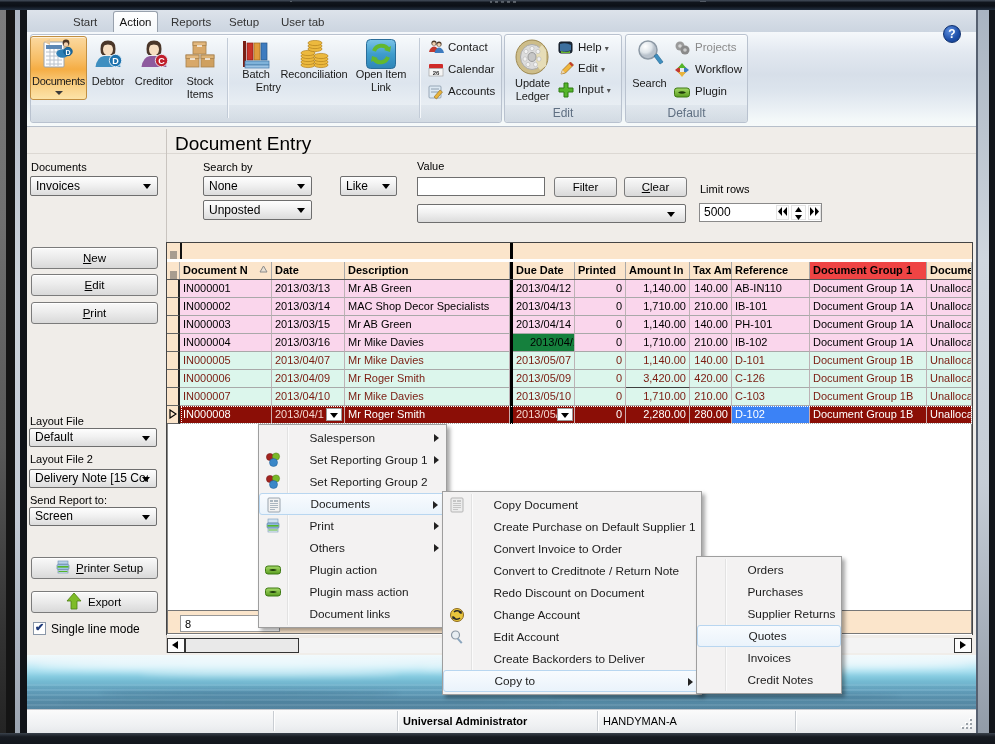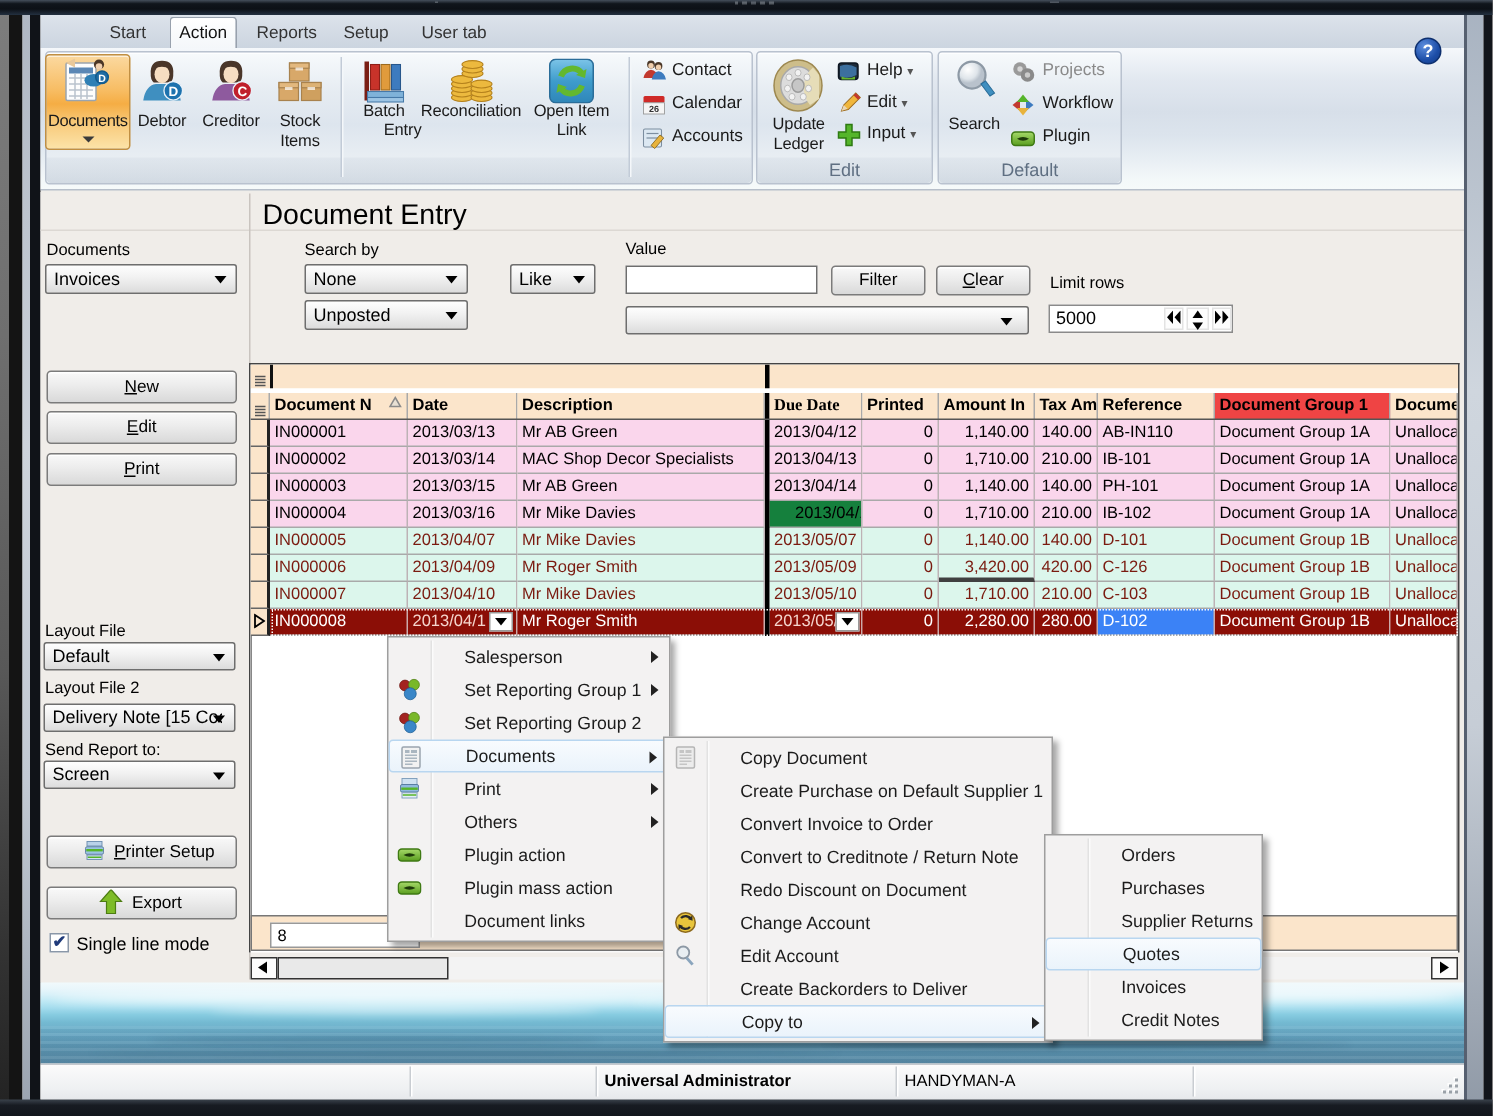--- a/index.html
+++ b/index.html
@@ -306,21 +306,21 @@
     <div class="ab" style="left:13px;top:0;width:2px;height:16px;background:#111;"></div>
     <div class="ab" style="left:343px;top:0;width:3px;height:16px;background:#000;z-index:2;"></div>
     <div class="ab" style="left:0;top:16px;width:805px;height:3px;background:#fff;z-index:2;"></div>
     <div class="cell" style="left:0px;top:19px;width:13px;height:18px;background:#fbe5cb;border-right:1px solid #a9a9a9;font-weight:bold;padding-left:3px;color:#000;z-index:3;font-size:11px;line-height:17px;"></div>
     <div class="cell" style="left:13px;top:19px;width:92px;height:18px;background:#fbe5cb;border-right:1px solid #a9a9a9;font-weight:bold;padding-left:3px;color:#000;z-index:3;font-size:11px;line-height:17px;">Document N <svg width="9" height="8" style="vertical-align:1px;margin-left:8px;">
         <path d="M4.5 1 L8 7 L1 7 Z" fill="#e8e0d4" stroke="#8a8a8a"></path>
       </svg></div>
     <div class="cell" style="left:105px;top:19px;width:73px;height:18px;background:#fbe5cb;border-right:1px solid #a9a9a9;font-weight:bold;padding-left:3px;color:#000;z-index:3;font-size:11px;line-height:17px;">Date</div>
     <div class="cell" style="left:178px;top:19px;width:165px;height:18px;background:#fbe5cb;border-right:1px solid #a9a9a9;font-weight:bold;padding-left:3px;color:#000;z-index:3;font-size:11px;line-height:17px;">Description</div>
     <div class="cell" style="left:343px;top:19px;width:3px;height:18px;background:#000;border-right:1px solid #a9a9a9;padding-left:3px;color:#000;z-index:3;font-size:11px;"></div>
-    <div class="cell" style="left:346px;top:19px;width:62px;height:18px;background:#fbe5cb;border-right:1px solid #a9a9a9;font-weight:bold;padding-left:3px;color:#000;z-index:3;font-size:11px;line-height:17px;font-family:Liberation Serif, serif;">Due Date</div>
+    <div class="cell" style="left:346px;top:19px;width:62px;height:18px;background:#fbe5cb;border-right:1px solid #a9a9a9;font-weight:bold;padding-left:3px;color:#000;z-index:3;font-size:11px;line-height:17px;">Due Date</div>
     <div class="cell" style="left:408px;top:19px;width:51px;height:18px;background:#fbe5cb;border-right:1px solid #a9a9a9;font-weight:bold;padding-left:3px;color:#000;z-index:3;font-size:11px;line-height:17px;">Printed</div>
     <div class="cell" style="left:459px;top:19px;width:64px;height:18px;background:#fbe5cb;border-right:1px solid #a9a9a9;font-weight:bold;padding-left:3px;color:#000;z-index:3;font-size:11px;line-height:17px;">Amount In</div>
     <div class="cell" style="left:523px;top:19px;width:42px;height:18px;background:#fbe5cb;border-right:1px solid #a9a9a9;font-weight:bold;padding-left:3px;color:#000;z-index:3;font-size:11px;line-height:17px;">Tax Amo</div>
     <div class="cell" style="left:565px;top:19px;width:78px;height:18px;background:#fbe5cb;border-right:1px solid #a9a9a9;font-weight:bold;padding-left:3px;color:#000;z-index:3;font-size:11px;line-height:17px;">Reference</div>
     <div class="cell" style="left:643px;top:19px;width:117px;height:18px;background:#ef4444;border-right:1px solid #a9a9a9;font-weight:bold;padding-left:3px;color:#000;z-index:3;font-size:11px;line-height:17px;">Document Group 1</div>
     <div class="cell" style="left:760px;top:19px;width:45px;height:18px;background:#fbe5cb;border-right:1px solid #a9a9a9;font-weight:bold;padding-left:3px;color:#000;z-index:3;font-size:11px;line-height:17px;">Docume</div>
     <div class="ab" style="left:0;top:36px;width:805px;height:1px;background:#555;z-index:4;"></div>
     <div class="ab" style="left:2px;top:2px;z-index:5;"><svg width="9" height="9">
         <g stroke="#555" stroke-width="1">
           <line x1="1" y1="2" x2="8" y2="2"></line>
@@ -397,21 +397,21 @@
     <div class="cell" style="left:565px;top:109px;width:78px;height:18px;background:#dcf6ec;color:#7a1b10;border-right:1px solid #bdb2b5;border-bottom:1px solid #a9a9a9;padding-left:3px;line-height:16px;z-index:1;position:absolute;">D-101</div>
     <div class="cell" style="left:643px;top:109px;width:117px;height:18px;background:#dcf6ec;color:#7a1b10;border-right:1px solid #bdb2b5;border-bottom:1px solid #a9a9a9;padding-left:3px;line-height:16px;z-index:1;position:absolute;">Document Group 1B</div>
     <div class="cell" style="left:760px;top:109px;width:45px;height:18px;background:#dcf6ec;color:#7a1b10;border-right:1px solid #bdb2b5;border-bottom:1px solid #a9a9a9;padding-left:3px;line-height:16px;z-index:1;position:absolute;">Unallocat</div>
     <div class="cell" style="left:0;top:127px;width:13px;height:18px;background:#fbe5cb;border-right:2px solid #222;border-bottom:1px solid #666;text-align:center;z-index:2;"></div>
     <div class="cell" style="left:13px;top:127px;width:92px;height:18px;background:#dcf6ec;color:#7a1b10;border-right:1px solid #bdb2b5;border-bottom:1px solid #a9a9a9;padding-left:3px;line-height:16px;z-index:1;position:absolute;">IN000006</div>
     <div class="cell" style="left:105px;top:127px;width:73px;height:18px;background:#dcf6ec;color:#7a1b10;border-right:1px solid #bdb2b5;border-bottom:1px solid #a9a9a9;padding-left:3px;line-height:16px;z-index:1;position:absolute;">2013/04/09</div>
     <div class="cell" style="left:178px;top:127px;width:165px;height:18px;background:#dcf6ec;color:#7a1b10;border-right:1px solid #bdb2b5;border-bottom:1px solid #a9a9a9;padding-left:3px;line-height:16px;z-index:1;position:absolute;">Mr Roger Smith</div>
     <div class="cell" style="left:343px;top:127px;width:3px;height:18px;background:#000;z-index:3;"></div>
     <div class="cell" style="left:346px;top:127px;width:62px;height:18px;background:#dcf6ec;color:#7a1b10;border-right:1px solid #bdb2b5;border-bottom:1px solid #a9a9a9;padding-left:3px;line-height:16px;z-index:1;position:absolute;">2013/05/09</div>
     <div class="cell" style="left:408px;top:127px;width:51px;height:18px;background:#dcf6ec;color:#7a1b10;border-right:1px solid #bdb2b5;border-bottom:1px solid #a9a9a9;text-align:right;padding-right:3px;line-height:16px;z-index:1;position:absolute;">0</div>
-    <div class="cell" style="left:459px;top:127px;width:64px;height:18px;background:#dcf6ec;color:#7a1b10;border-right:1px solid #bdb2b5;border-bottom:3px solid #404040;text-align:right;padding-right:3px;line-height:16px;z-index:1;position:absolute;">3,420.00</div>
+    <div class="cell" style="left:459px;top:127px;width:64px;height:18px;background:#dcf6ec;color:#7a1b10;border-right:1px solid #bdb2b5;border-bottom:1px solid #404040;text-align:right;padding-right:3px;line-height:16px;z-index:1;position:absolute;">3,420.00</div>
     <div class="cell" style="left:523px;top:127px;width:42px;height:18px;background:#dcf6ec;color:#7a1b10;border-right:1px solid #bdb2b5;border-bottom:1px solid #a9a9a9;text-align:right;padding-right:3px;line-height:16px;z-index:1;position:absolute;">420.00</div>
     <div class="cell" style="left:565px;top:127px;width:78px;height:18px;background:#dcf6ec;color:#7a1b10;border-right:1px solid #bdb2b5;border-bottom:1px solid #a9a9a9;padding-left:3px;line-height:16px;z-index:1;position:absolute;">C-126</div>
     <div class="cell" style="left:643px;top:127px;width:117px;height:18px;background:#dcf6ec;color:#7a1b10;border-right:1px solid #bdb2b5;border-bottom:1px solid #a9a9a9;padding-left:3px;line-height:16px;z-index:1;position:absolute;">Document Group 1B</div>
     <div class="cell" style="left:760px;top:127px;width:45px;height:18px;background:#dcf6ec;color:#7a1b10;border-right:1px solid #bdb2b5;border-bottom:1px solid #a9a9a9;padding-left:3px;line-height:16px;z-index:1;position:absolute;">Unallocat</div>
     <div class="cell" style="left:0;top:145px;width:13px;height:18px;background:#fbe5cb;border-right:2px solid #222;border-bottom:1px solid #666;text-align:center;z-index:2;"></div>
     <div class="cell" style="left:13px;top:145px;width:92px;height:18px;background:#dcf6ec;color:#7a1b10;border-right:1px solid #bdb2b5;border-bottom:1px solid #a9a9a9;padding-left:3px;line-height:16px;z-index:1;position:absolute;">IN000007</div>
     <div class="cell" style="left:105px;top:145px;width:73px;height:18px;background:#dcf6ec;color:#7a1b10;border-right:1px solid #bdb2b5;border-bottom:1px solid #a9a9a9;padding-left:3px;line-height:16px;z-index:1;position:absolute;">2013/04/10</div>
     <div class="cell" style="left:178px;top:145px;width:165px;height:18px;background:#dcf6ec;color:#7a1b10;border-right:1px solid #bdb2b5;border-bottom:1px solid #a9a9a9;padding-left:3px;line-height:16px;z-index:1;position:absolute;">Mr Mike Davies</div>
     <div class="cell" style="left:343px;top:145px;width:3px;height:18px;background:#000;z-index:3;"></div>
     <div class="cell" style="left:346px;top:145px;width:62px;height:18px;background:#dcf6ec;color:#7a1b10;border-right:1px solid #bdb2b5;border-bottom:1px solid #a9a9a9;padding-left:3px;line-height:16px;z-index:1;position:absolute;">2013/05/10</div>

